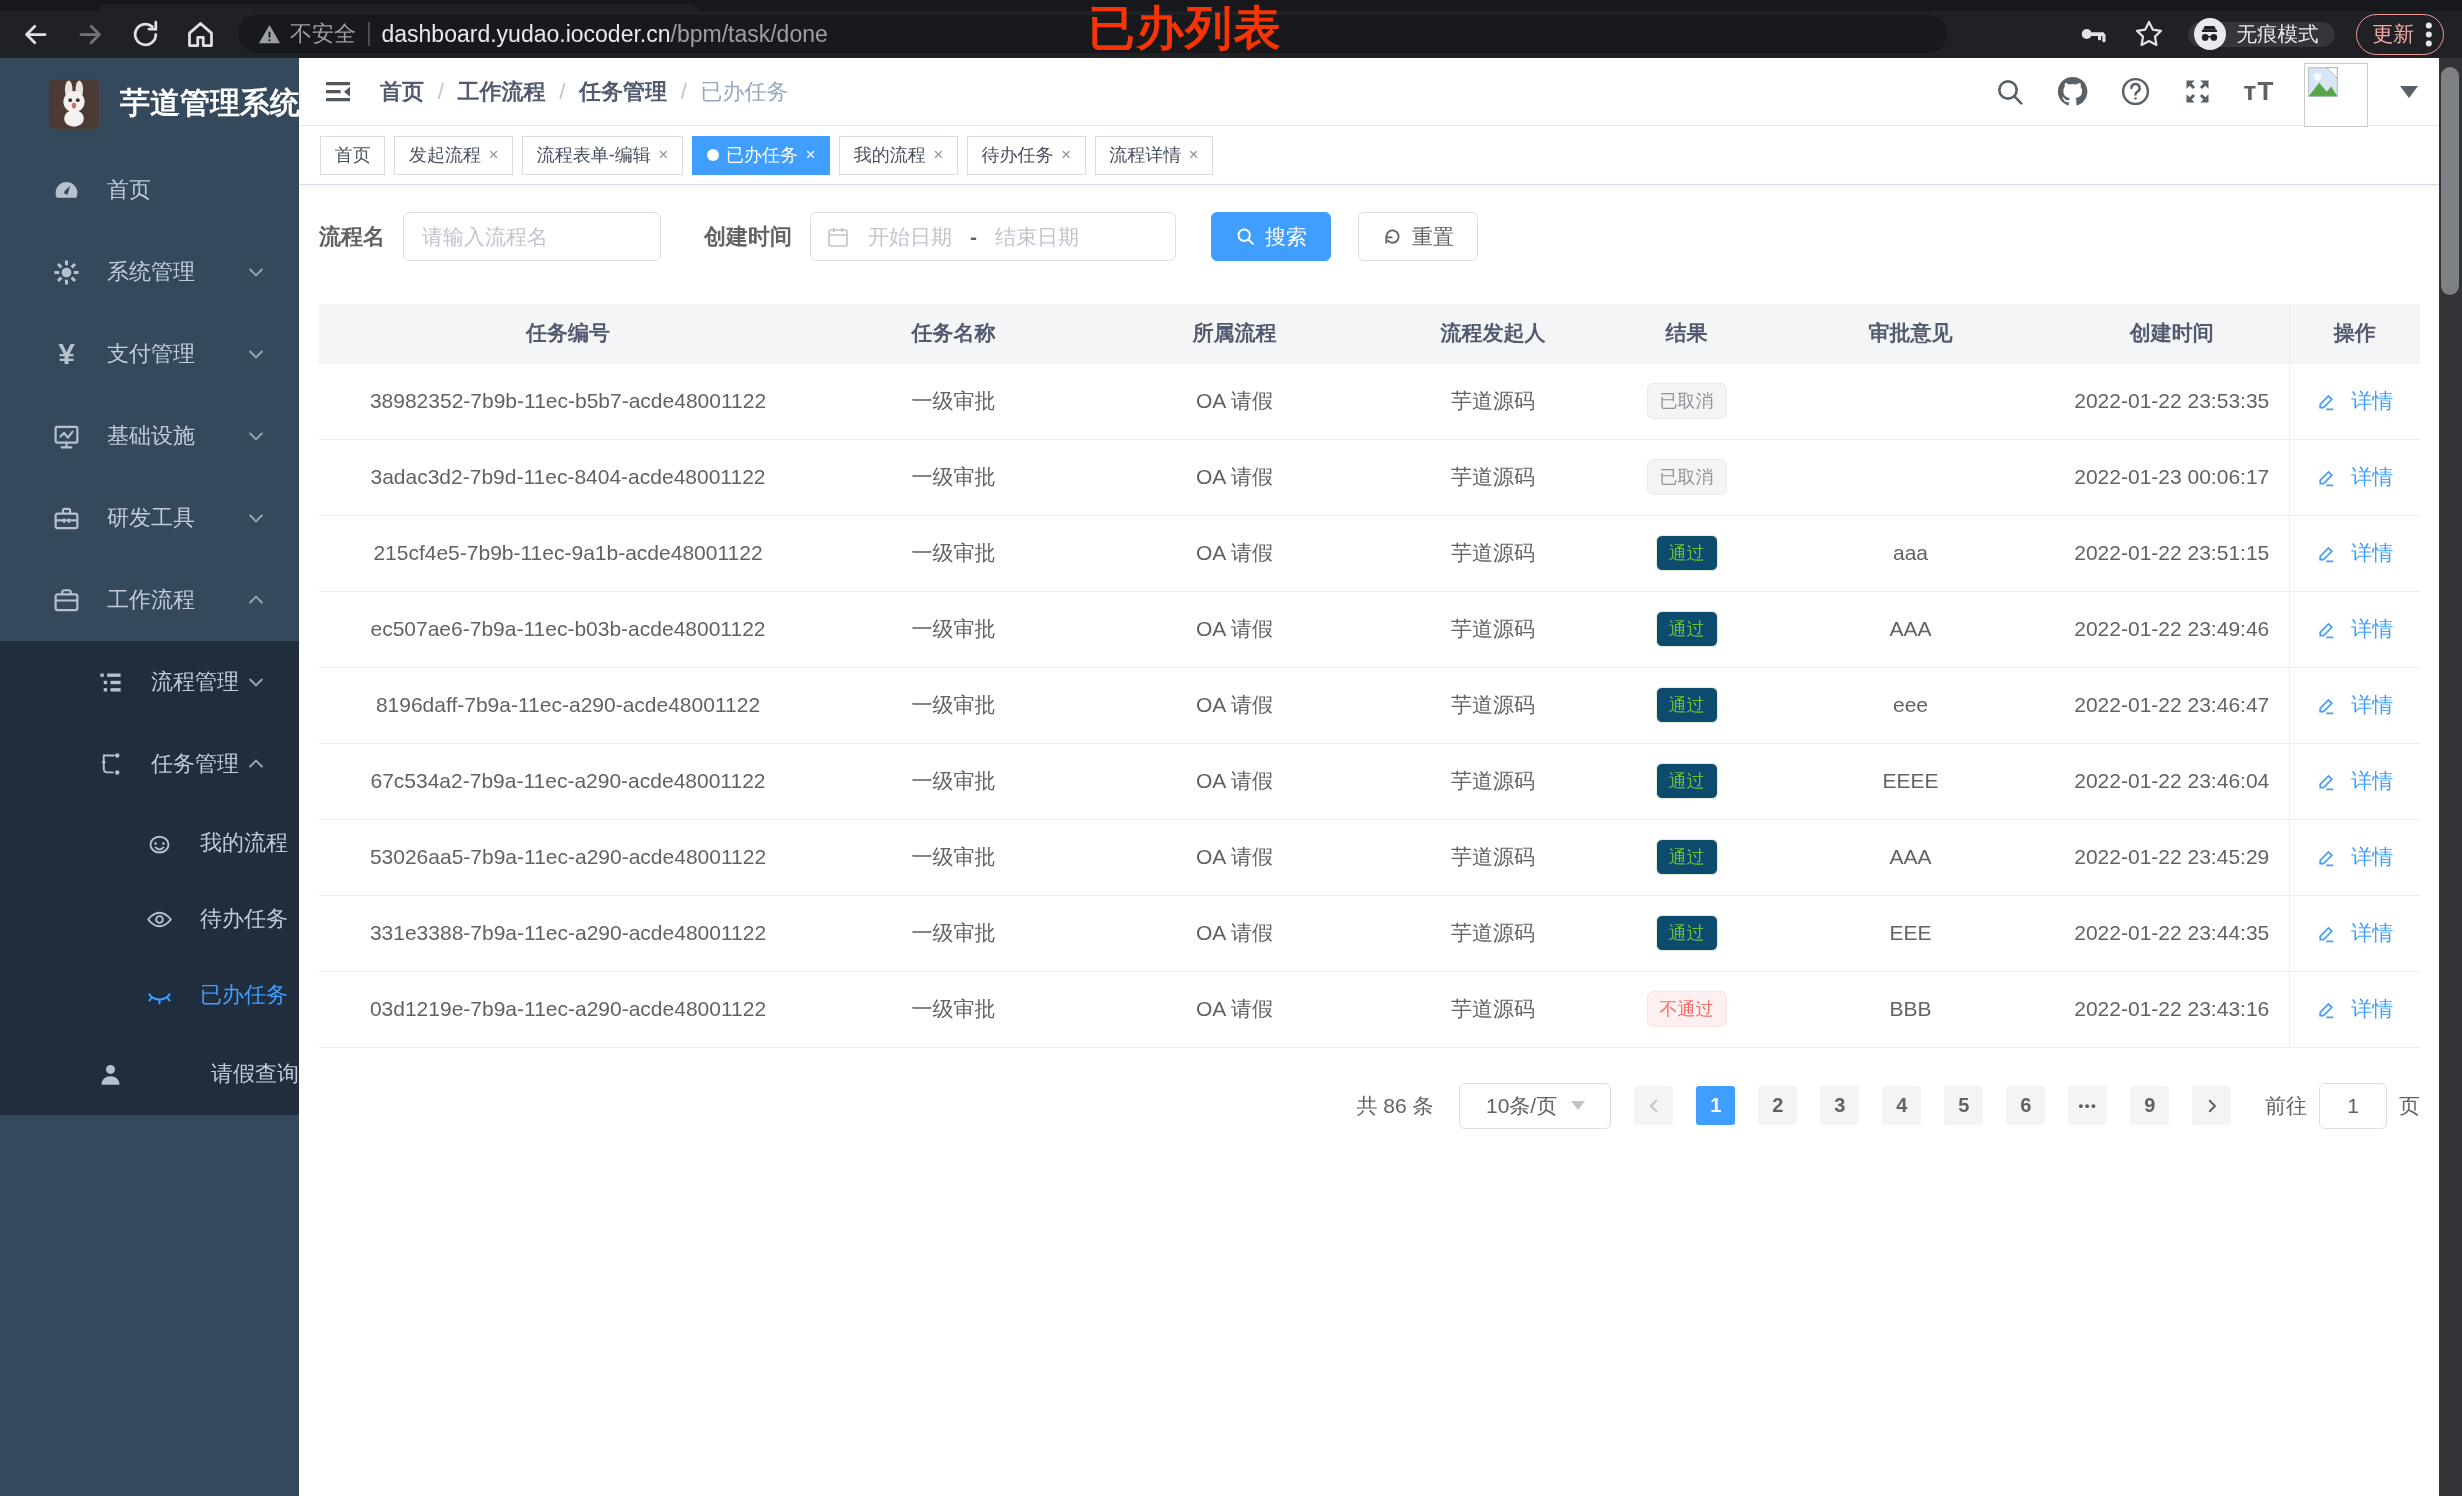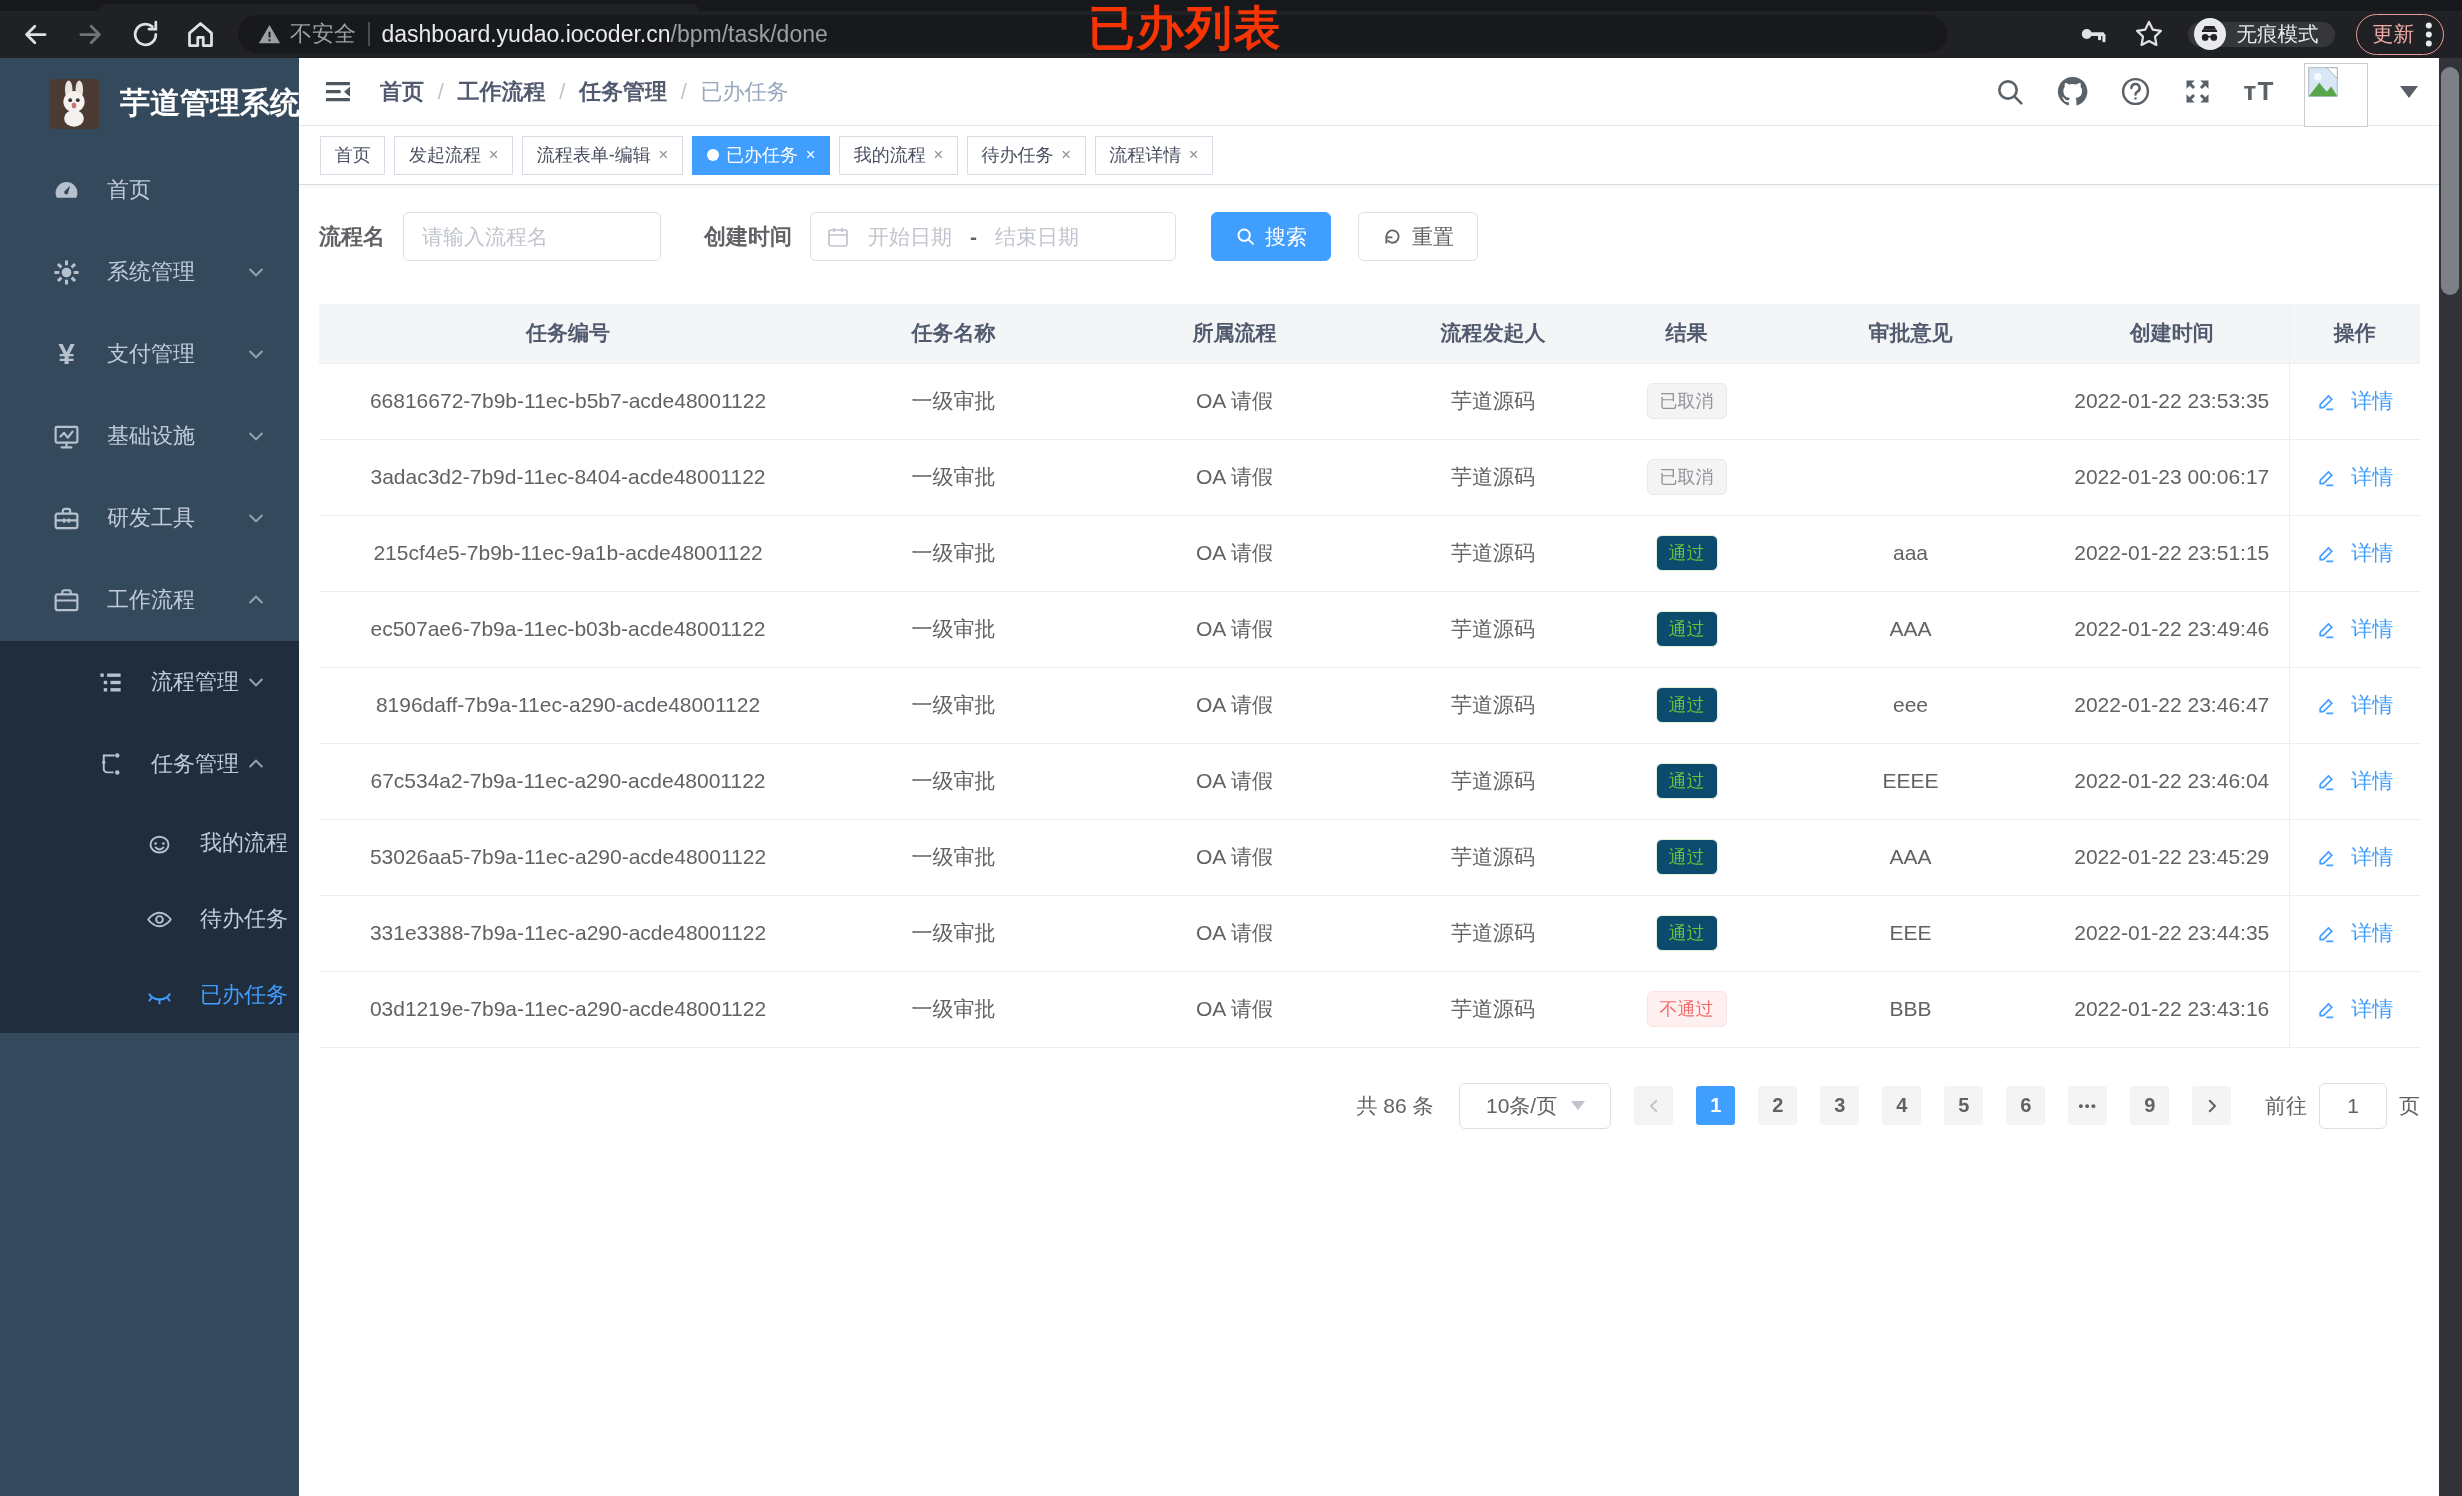--- a/index.html
+++ b/index.html
@@ -327,20 +327,29 @@
       </div>
       <div class="m-item lvl3 active">
         <span class="mi-icon">
             <svg width="27" height="27" viewBox="0 0 48 48" fill="none" stroke="currentColor" stroke-width="3.4" stroke-linecap="round">
               <path d="M6 22c4 6 10 9 18 9s14-3 18-9"></path>
               <path d="M10 28l-4 5M24 31v7M38 28l4 5"></path>
             </svg>
           </span>
         <span class="mi-label">已办任务</span>
       </div>
+      <div class="m-item lvl2">
+        <span class="mi-icon">
+            <svg width="27" height="27" viewBox="0 0 48 48" fill="currentColor">
+              <circle cx="24" cy="15" r="8"></circle>
+              <path d="M8 42c0-9 7-15 16-15s16 6 16 15z"></path>
+            </svg>
+          </span>
+        <span class="mi-label">请假查询</span>
+      </div>
     </div>
   </div>
 </div>
 
 <div class="content">
 
   <div class="navbar">
     <span class="fold-btn">
       <svg width="32" height="32" viewBox="0 0 48 48" fill="currentColor">
           <rect x="6" y="9" width="36" height="5" rx="1"></rect>
@@ -477,21 +486,21 @@
           <th>所属流程</th>
           <th>流程发起人</th>
           <th>结果</th>
           <th>审批意见</th>
           <th>创建时间</th>
           <th class="op">操作</th>
         </tr>
       </thead>
       <tbody>
         <tr>
-          <td>66816672-7b9b-11ec-b5b7-acde48001122</td>
+          <td>38982352-7b9b-11ec-b5b7-acde48001122</td>
             <td>一级审批</td>
             <td>OA 请假</td>
             <td>芋道源码</td>
           <td><span class="badge" data-type="info">已取消</span></td>
           <td></td>
             <td>2022-01-22 23:53:35</td>
           <td class="op"><span class="link">
                 <svg width="20" height="20" viewBox="0 0 48 48" fill="none" stroke="#409eff" stroke-width="4" stroke-linecap="round">
                   <path d="M10 32L30 12l8 8-20 20H10z"></path>
                   <path d="M26 44h14"></path>

